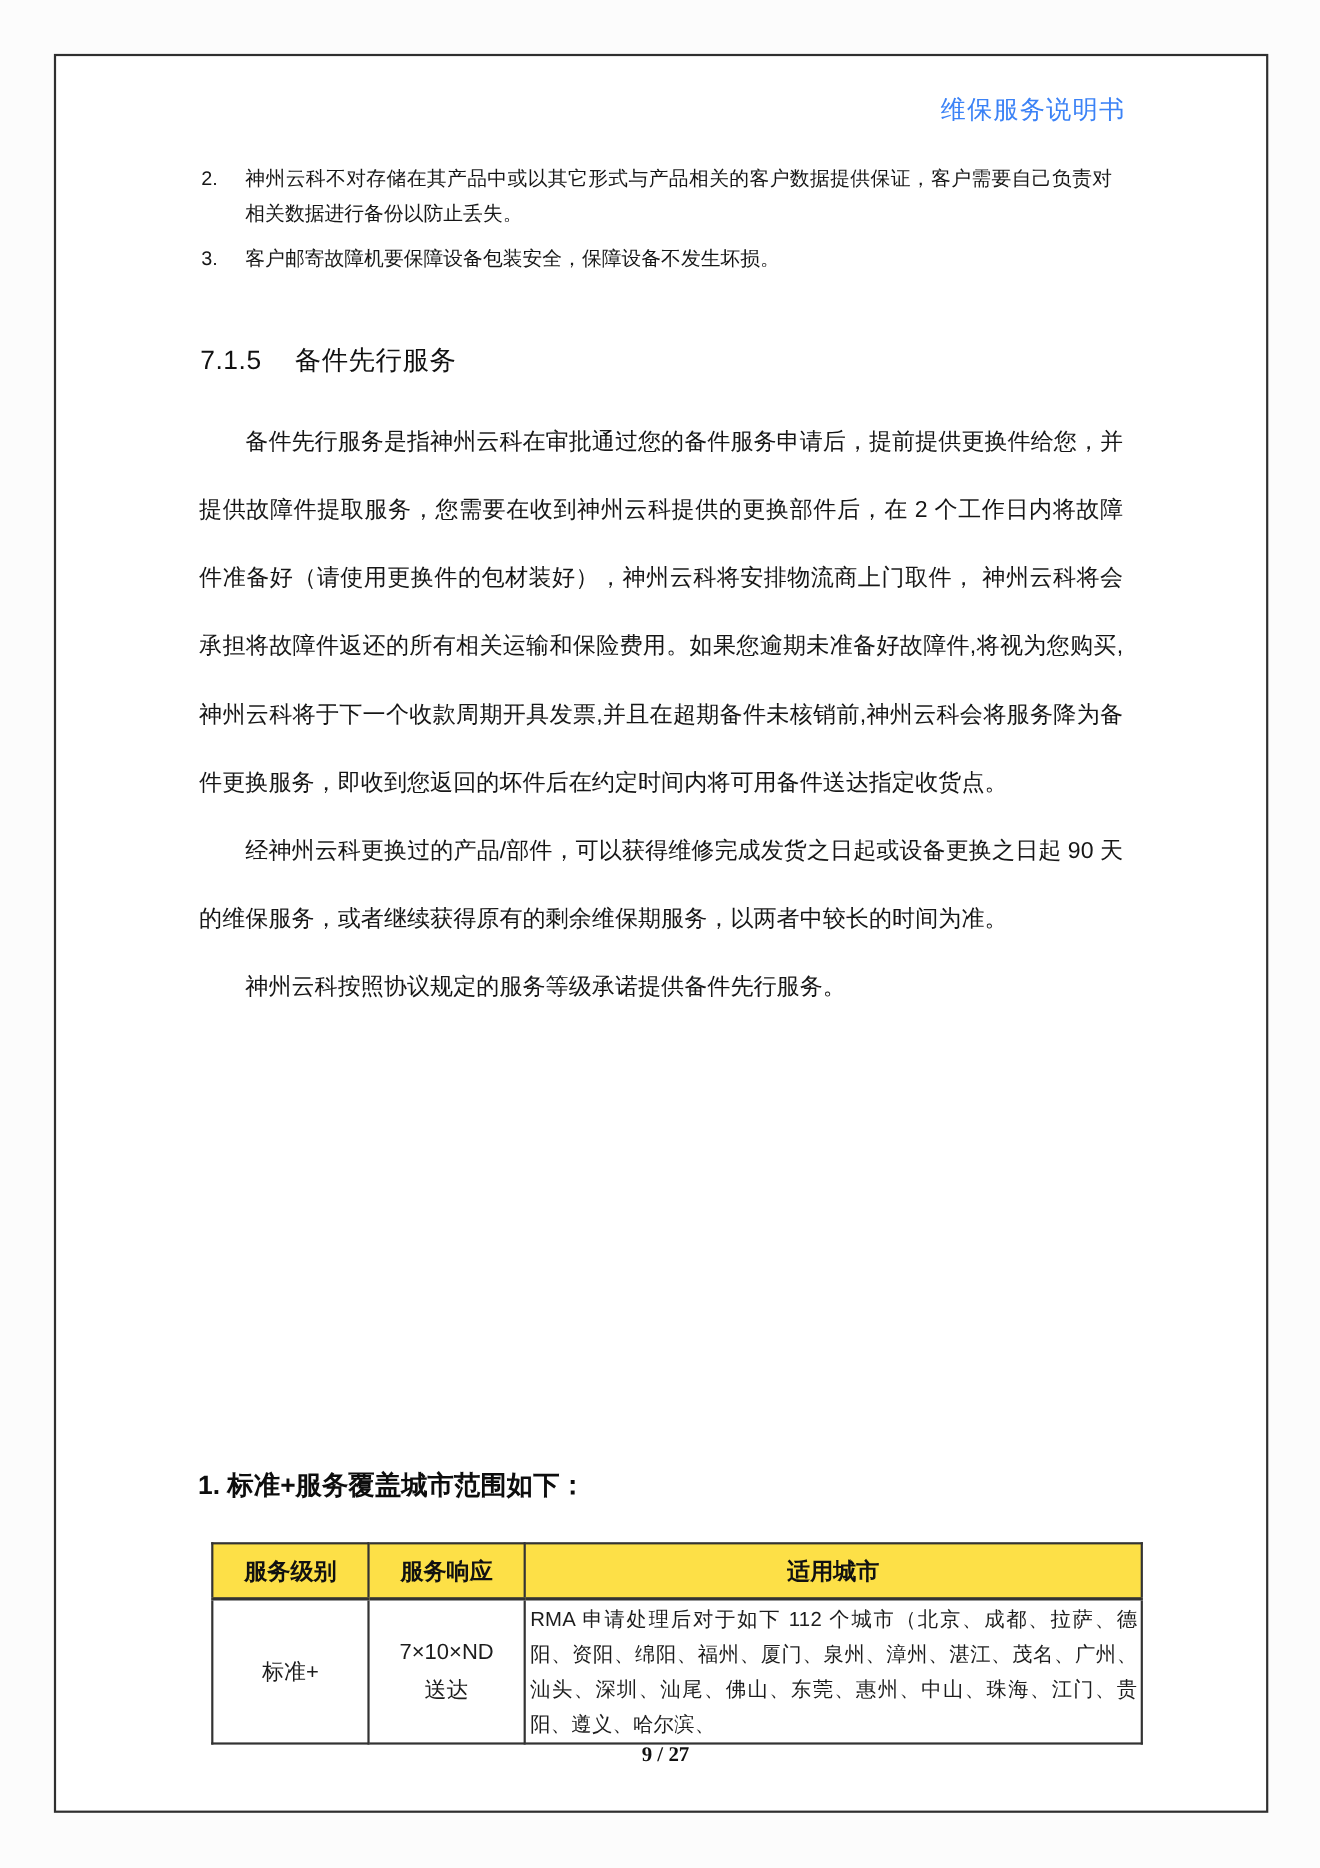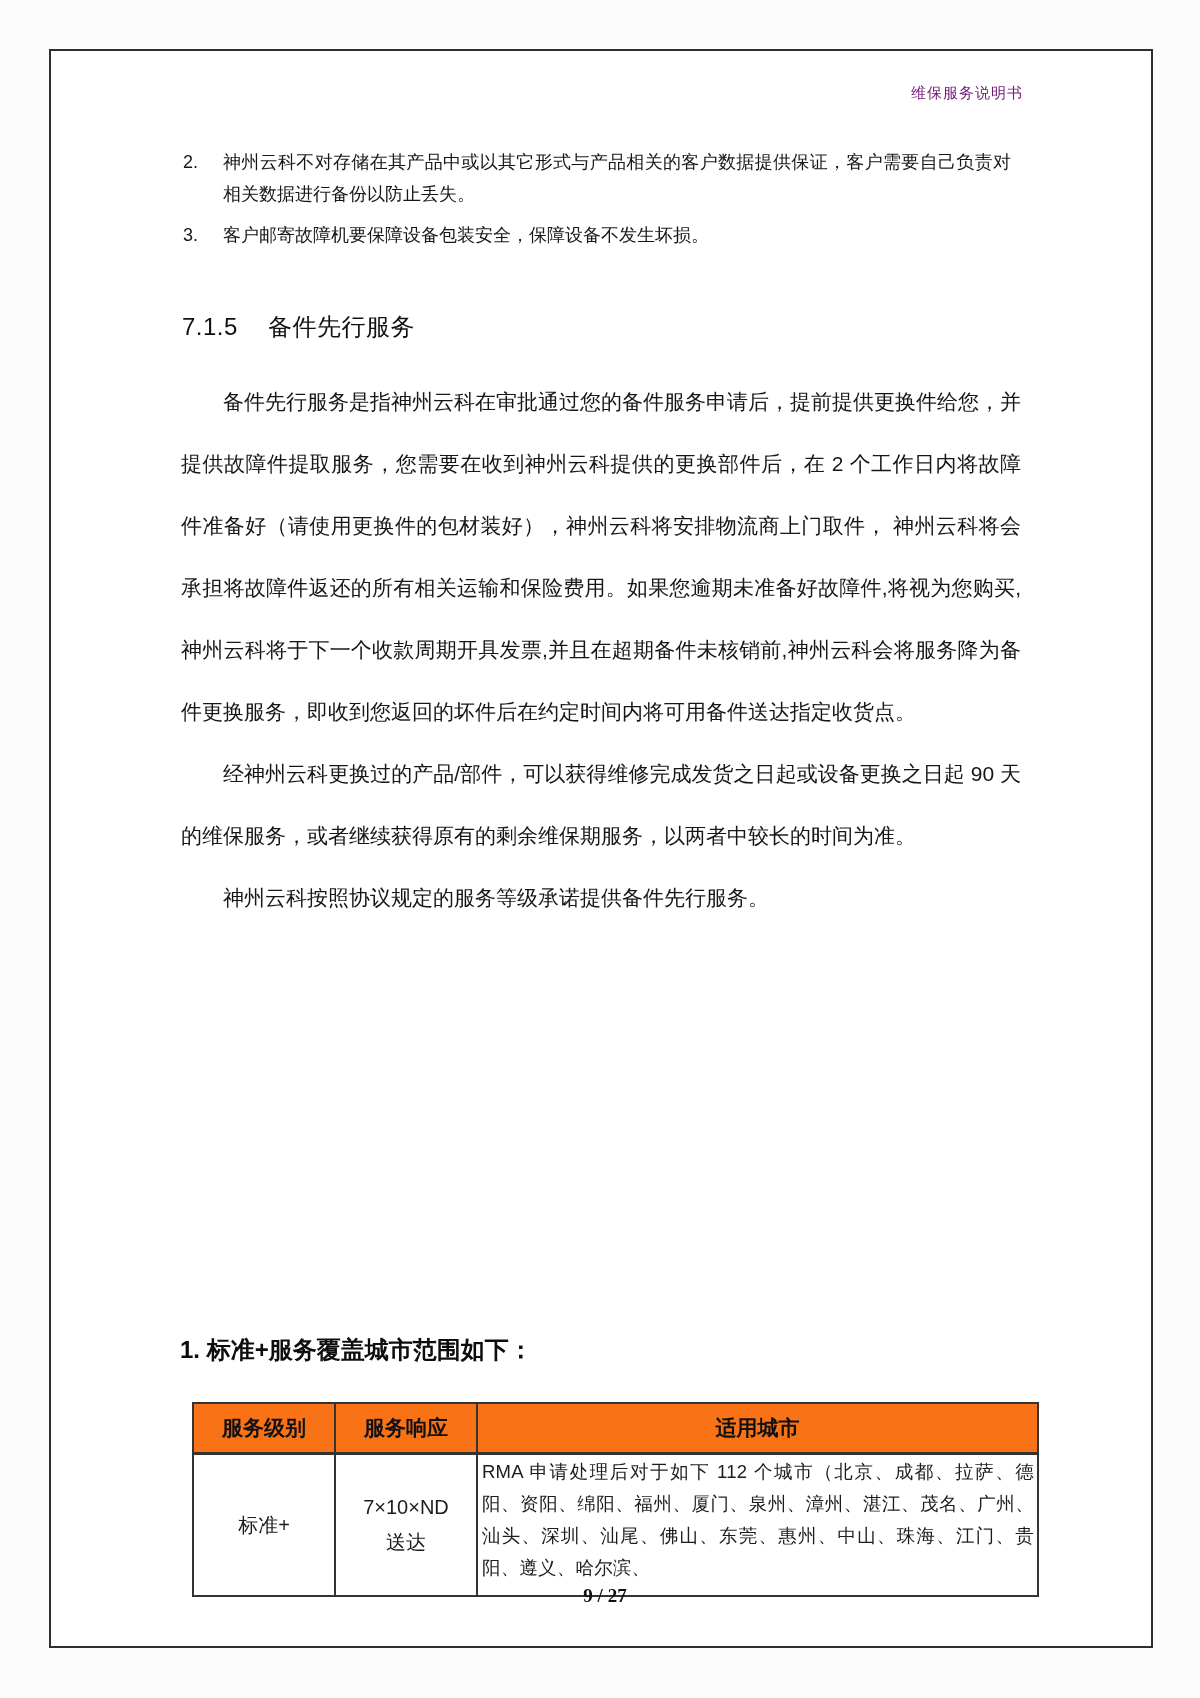--- a/index.html
+++ b/index.html
@@ -12,21 +12,21 @@
   .page-border {
     position:absolute; left:49px; top:49px;
     width:1100px; height:1595px;
     border:2px solid #2f2f2f;
     background:#ffffff;
   }
   .doc-header {
     position:absolute; top:84px; left:723px; width:300px;
     text-align:right;
     font-family:"Liberation Serif", serif;
-    font-size:15px; color:#701a75; letter-spacing:1px;
+    font-size:23px; color:#3b82f6; letter-spacing:1px;
   }
   .numbered-list {
     position:absolute; left:183px; top:146px; width:842px;
   }
   .list-item {
     display:flex; margin-bottom:9px;
     font-size:18px; line-height:32px; color:#161616;
   }
   .list-item .num { width:40px; flex:none; }
   .list-item .li-text { width:788px; text-align:justify; }
@@ -51,31 +51,31 @@
   table.svc-table {
     position:absolute; left:192px; top:1402px;
     width:845px; border-collapse:collapse; table-layout:fixed;
     background:#ffffff;
   }
   .svc-table col.c1 { width:142px; }
   .svc-table col.c2 { width:142px; }
   .svc-table col.c3 { width:561px; }
   .svc-table th, .svc-table td { border:2px solid #333333; }
   .svc-table th {
-    background:#f97316; height:46px;
+    background:#fde047; height:46px;
     font-size:21px; font-weight:700; text-align:center;
     border-bottom:3px solid #333333; color:#111;
   }
   .svc-table td { height:95px; }
   td.cell-level { text-align:center; font-size:20px; }
   td.cell-resp  { text-align:center; font-size:20px; line-height:35px; }
   td.cell-resp .resp-line { display:block; }
   td.cell-cities {
     font-size:18.5px; line-height:32px; text-align:justify;
-    vertical-align:top; padding:1px 3px 11px 4px; overflow:hidden;
+    vertical-align:top; padding:1px 3px 0 4px; overflow:hidden;
     letter-spacing:0.2px;
   }
   .page-footer {
     position:absolute; top:1585px; left:0; width:1210px;
     text-align:center;
     font-family:"Liberation Serif", serif;
     font-weight:700; font-size:19px; color:#111;
   }
 </style>
 </head>

